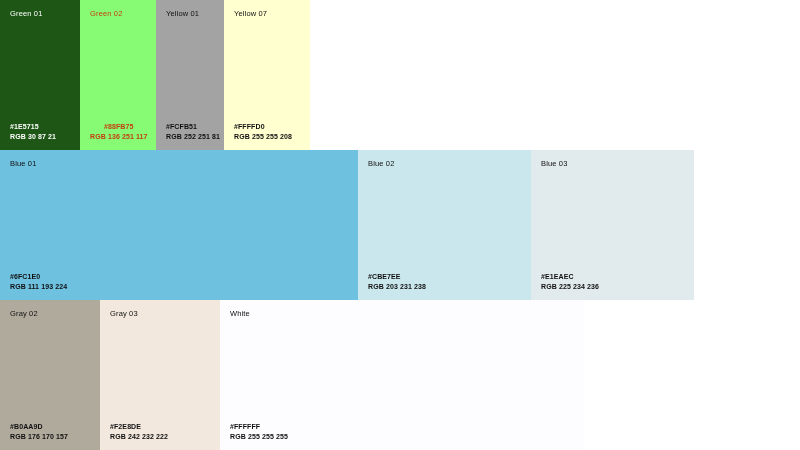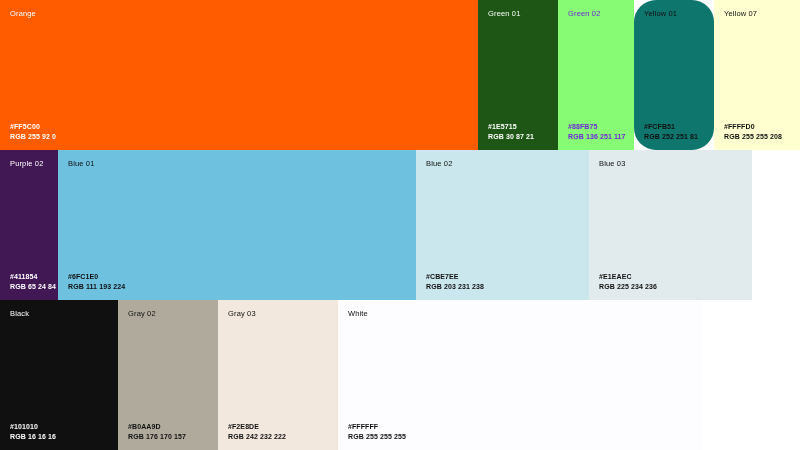--- a/index.html
+++ b/index.html
@@ -49,64 +49,50 @@
     white-space: nowrap;
   }
   .swatch-hex { display: block; }
   .swatch-rgb { display: block; }
 </style>
 </head>
 <body>
 
 <div id="palette">
     <div class="swatch-row">
-      <div class="swatch" style="width: 478px; background: rgb(255, 92, 0); color: rgb(255, 255, 255);">
-        <div class="swatch-name">Orange</div>
-        <div class="swatch-codes">
-          <span class="swatch-hex">#FF5C00</span>
-          <span class="swatch-rgb">RGB 255 92 0</span>
-        </div>
-      </div>
       <div class="swatch" style="width: 80px; background: rgb(30, 87, 21); color: rgb(255, 255, 255);">
         <div class="swatch-name">Green 01</div>
         <div class="swatch-codes">
           <span class="swatch-hex">#1E5715</span>
           <span class="swatch-rgb">RGB 30 87 21</span>
         </div>
       </div>
-      <div class="swatch" style="width: 76px; background: rgb(136, 251, 117); color: #6d28d9;">
+      <div class="swatch" style="width: 76px; background: rgb(136, 251, 117); color: #c2410c; text-align: center;">
         <div class="swatch-name">Green 02</div>
         <div class="swatch-codes">
           <span class="swatch-hex">#88FB75</span>
           <span class="swatch-rgb">RGB 136 251 117</span>
         </div>
       </div>
-      <div class="swatch" style="width: 80px; background: #0f766e; color: rgb(16, 16, 16); border-radius: 22px;">
+      <div class="swatch" style="width: 68px; background: #a3a3a3; color: rgb(16, 16, 16);">
         <div class="swatch-name">Yellow 01</div>
         <div class="swatch-codes">
           <span class="swatch-hex">#FCFB51</span>
           <span class="swatch-rgb">RGB 252 251 81</span>
         </div>
       </div>
       <div class="swatch" style="width: 86px; background: rgb(255, 255, 208); color: rgb(16, 16, 16);">
         <div class="swatch-name">Yellow 07</div>
         <div class="swatch-codes">
           <span class="swatch-hex">#FFFFD0</span>
           <span class="swatch-rgb">RGB 255 255 208</span>
         </div>
       </div>
     </div>
     <div class="swatch-row">
-      <div class="swatch" style="width: 58px; background: rgb(65, 24, 84); color: rgb(255, 255, 255);">
-        <div class="swatch-name">Purple 02</div>
-        <div class="swatch-codes">
-          <span class="swatch-hex">#411854</span>
-          <span class="swatch-rgb">RGB 65 24 84</span>
-        </div>
-      </div>
       <div class="swatch" style="width: 358px; background: rgb(111, 193, 224); color: rgb(16, 16, 16);">
         <div class="swatch-name">Blue 01</div>
         <div class="swatch-codes">
           <span class="swatch-hex">#6FC1E0</span>
           <span class="swatch-rgb">RGB 111 193 224</span>
         </div>
       </div>
       <div class="swatch" style="width: 173px; background: rgb(203, 231, 238); color: rgb(16, 16, 16);">
         <div class="swatch-name">Blue 02</div>
         <div class="swatch-codes">
@@ -116,27 +102,20 @@
       </div>
       <div class="swatch" style="width: 163px; background: rgb(225, 234, 236); color: rgb(16, 16, 16);">
         <div class="swatch-name">Blue 03</div>
         <div class="swatch-codes">
           <span class="swatch-hex">#E1EAEC</span>
           <span class="swatch-rgb">RGB 225 234 236</span>
         </div>
       </div>
     </div>
     <div class="swatch-row">
-      <div class="swatch" style="width: 118px; background: rgb(16, 16, 16); color: rgb(255, 255, 255);">
-        <div class="swatch-name">Black</div>
-        <div class="swatch-codes">
-          <span class="swatch-hex">#101010</span>
-          <span class="swatch-rgb">RGB 16 16 16</span>
-        </div>
-      </div>
       <div class="swatch" style="width: 100px; background: rgb(176, 170, 157); color: rgb(16, 16, 16);">
         <div class="swatch-name">Gray 02</div>
         <div class="swatch-codes">
           <span class="swatch-hex">#B0AA9D</span>
           <span class="swatch-rgb">RGB 176 170 157</span>
         </div>
       </div>
       <div class="swatch" style="width: 120px; background: rgb(242, 232, 222); color: rgb(16, 16, 16);">
         <div class="swatch-name">Gray 03</div>
         <div class="swatch-codes">

